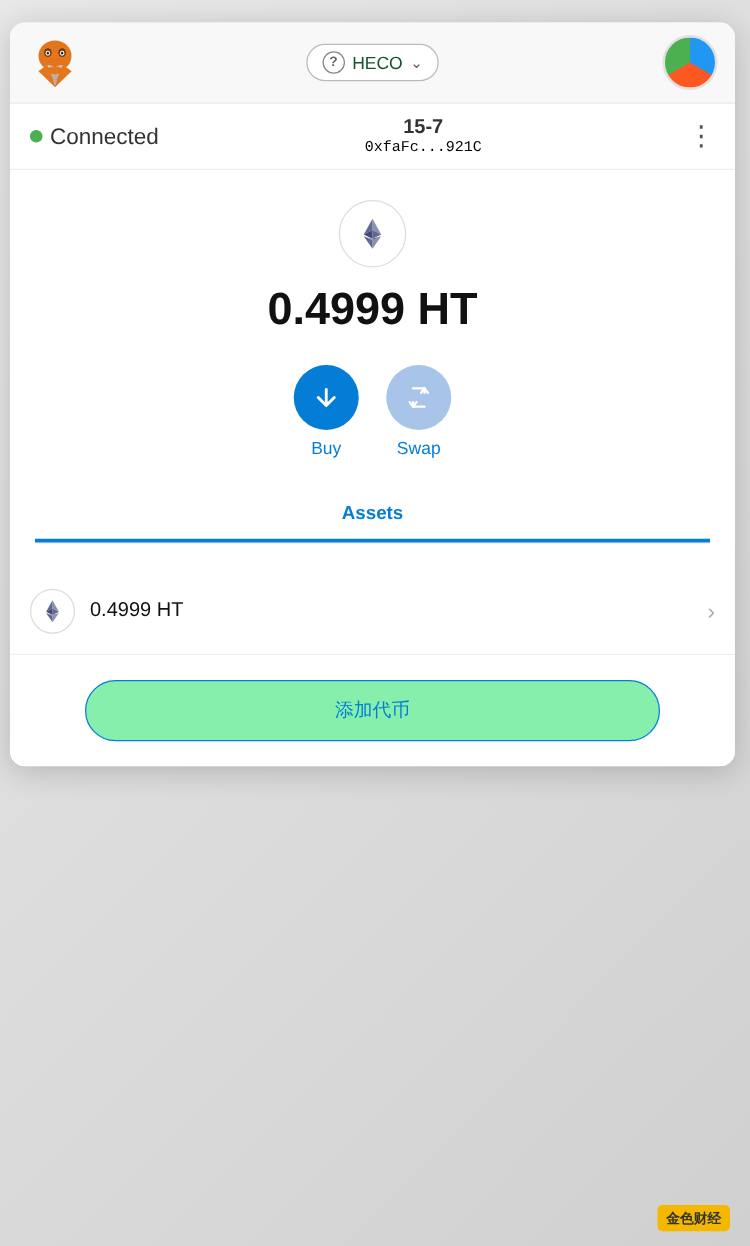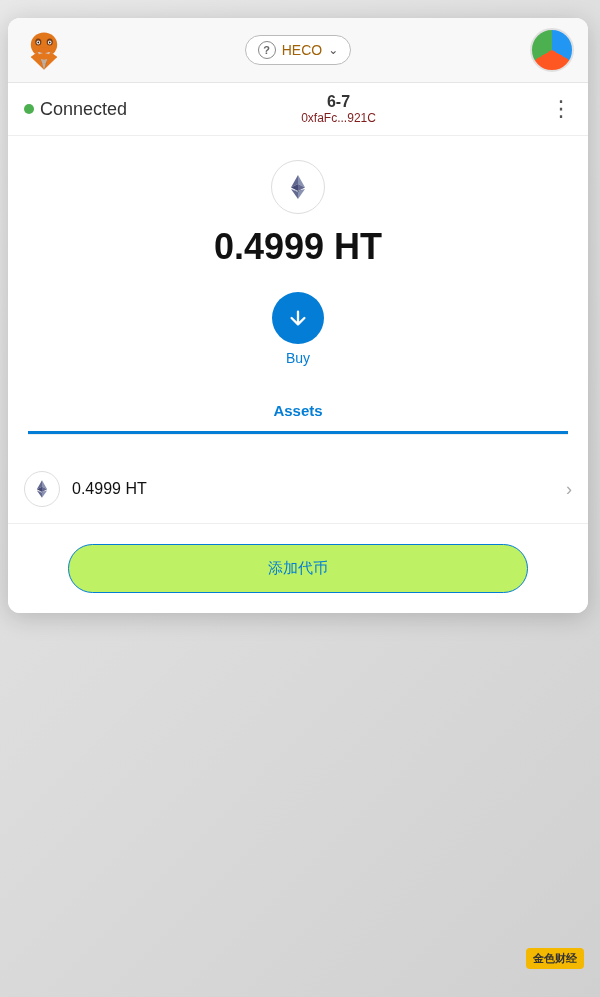--- a/index.html
+++ b/index.html
@@ -61,21 +61,21 @@
       height: 18px;
       border-radius: 50%;
       border: 1.5px solid #888;
       display: flex; align-items: center; justify-content: center;
       font-size: 11px;
       color: #666;
       font-weight: bold;
     }
     .header-network-name {
       font-size: 14px;
-      color: #a16207;
+      color: #14532d;
     }
     .header-network-chevron {
       font-size: 12px;
       color: #555;
     }
     .header-avatar {
       width: 44px;
       height: 44px;
       border-radius: 50%;
       background: conic-gradient(#2196F3 0deg 120deg, #FF5722 120deg 240deg, #4CAF50 240deg 360deg);
@@ -109,21 +109,22 @@
     .account-center {
       text-align: center;
     }
     .account-name {
       font-size: 16px;
       font-weight: 600;
       color: #333;
     }
     .account-address {
       font-size: 12px;
-      color: #7f1d1d;
+      color: #000000;
+      font-family: Liberation Mono, monospace;
     }
     .account-more {
       font-size: 22px;
       color: #555;
       cursor: pointer;
       line-height: 1;
     }
 
     
     .wallet-main {
@@ -243,31 +244,31 @@
     
     .add-token-wrap {
       background: #fff;
       padding: 20px 60px;
     }
     .add-token-btn {
       width: 100%;
       padding: 14px 0;
       border: 1.5px solid #037DD6;
       border-radius: 30px;
-      background: #bef264;
+      background: #86efac;
       color: #037DD6;
       font-size: 15px;
       text-align: center;
       cursor: pointer;
     }
 
     
     .watermark {
       position: absolute;
-      bottom: 28px;
+      bottom: 12px;
       right: 16px;
       background: #f5b800;
       color: #333;
       font-size: 11px;
       padding: 3px 7px;
       border-radius: 4px;
       font-weight: bold;
       z-index: 20;
     }
 
@@ -318,21 +319,21 @@
 
     <div class="header-avatar"></div>
   </div>
 
   <div class="account-bar">
     <div class="connected-status">
       <div class="connected-dot"></div>
       <span>Connected</span>
     </div>
     <div class="account-center">
-      <div class="account-name">6-7</div>
+      <div class="account-name">15-7</div>
       <div class="account-address">0xfaFc...921C</div>
     </div>
     <div class="account-more">⋮</div>
   </div>
 
   <div class="wallet-main">
 
     <div class="eth-icon-circle">
       <svg width="30" height="30" viewBox="0 0 30 30" xmlns="http://www.w3.org/2000/svg">
         <polygon points="15,3 15,12 22,15.5" fill="#8a92b2"></polygon>
@@ -353,20 +354,29 @@
       <div class="action-btn-wrap">
         <div class="action-btn-circle">
           <svg width="22" height="22" viewBox="0 0 24 24" fill="none" xmlns="http://www.w3.org/2000/svg">
             <path d="M12 5v14M5 12l7 7 7-7" stroke="#fff" stroke-width="2.5" stroke-linecap="round" stroke-linejoin="round"></path>
           </svg>
         </div>
         <span class="action-btn-label">Buy</span>
       </div>
 
 
+      <div class="action-btn-wrap">
+        <div class="action-btn-circle swap">
+          <svg width="22" height="22" viewBox="0 0 24 24" fill="none" xmlns="http://www.w3.org/2000/svg">
+            <path d="M7 4h10v4M17 20H7v-4" stroke="#fff" stroke-width="2" stroke-linecap="round"></path>
+            <path d="M20 8l-3-4-3 4M4 16l3 4 3-4" stroke="#fff" stroke-width="2" stroke-linecap="round" stroke-linejoin="round"></path>
+          </svg>
+        </div>
+        <span class="action-btn-label">Swap</span>
+      </div>
     </div>
 
     <div class="tabs">
       <div class="tab active">Assets</div>
     </div>
   </div>
 
   <div class="assets-list">
     <div class="asset-item">
       <div class="asset-icon">

